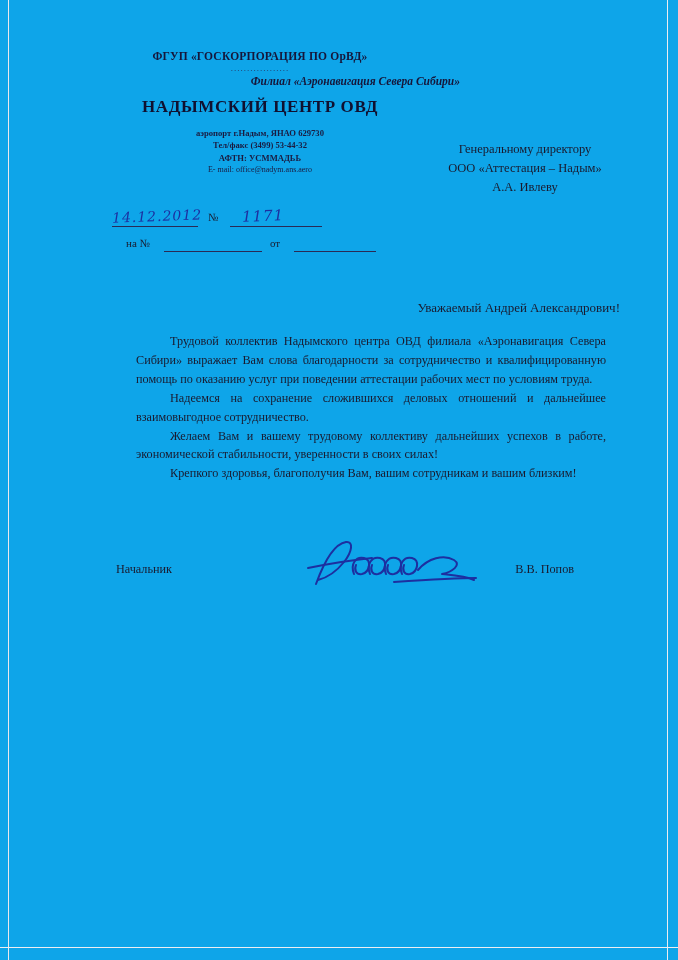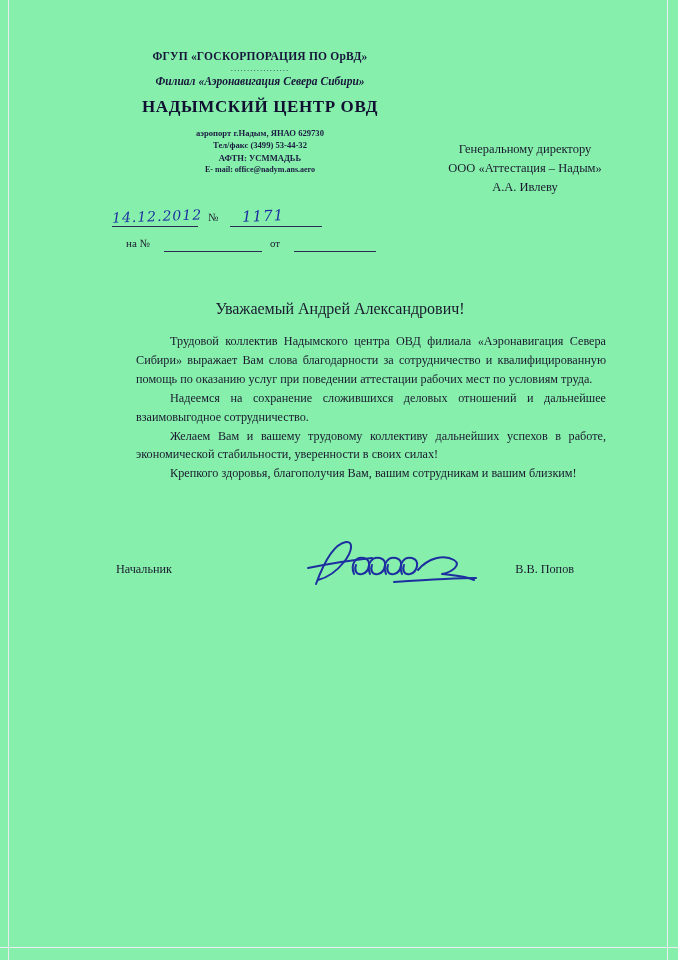--- a/index.html
+++ b/index.html
@@ -13,21 +13,21 @@
     font-family: "Liberation Serif", serif;
     color: #1a1a2e;
     position: relative;
     overflow: hidden;
   }
   .page {
     position: absolute;
     left: 0; top: 0;
     width: 678px;
     height: 960px;
-    background: #86efac;
+    background: #0ea5e9;
   }
   
   .edge-left {
     position: absolute;
     left: 8px; top: 0;
     width: 1px; height: 960px;
     background: #e9e9ee;
   }
   .edge-right {
     position: absolute;
@@ -60,37 +60,38 @@
     letter-spacing: 1px;
     color: #2a2a55;
     margin: 1px 0 2px 0;
   }
   .lh-branch {
     font-size: 11.5px;
     font-weight: bold;
     font-style: italic;
     margin-top: 2px;
     color: #16163a;
+    text-align: right;
   }
   .lh-center {
     font-size: 17px;
     font-weight: bold;
     letter-spacing: 0.6px;
     margin-top: 10px;
     color: #101030;
   }
   .lh-contacts {
     margin-top: 10px;
     font-size: 8.6px;
     font-weight: bold;
     line-height: 1.45;
     color: #1b1b40;
   }
   .lh-contacts .mail {
-    font-weight: bold;
+    font-weight: normal;
     font-size: 8px;
   }
 
   
   .refblock {
     position: absolute;
     left: 112px;
     top: 210px;
     width: 250px;
     font-size: 11px;
@@ -168,22 +169,22 @@
   .addressee .person {
     display: block;
   }
 
   
   .salutation {
     position: absolute;
     left: 60px;
     top: 300px;
     width: 560px;
-    text-align: center;
-    font-size: 16px;
+    text-align: right;
+    font-size: 13px;
     font-weight: normal;
   }
   .body {
     position: absolute;
     left: 104px;
     top: 332px;
     width: 470px;
     font-size: 12.2px;
     line-height: 1.55;
     text-align: justify;

